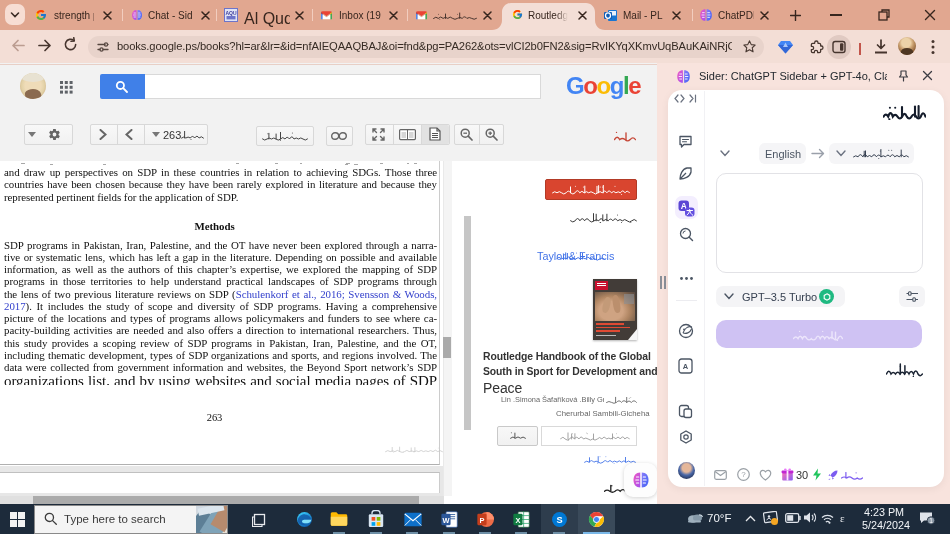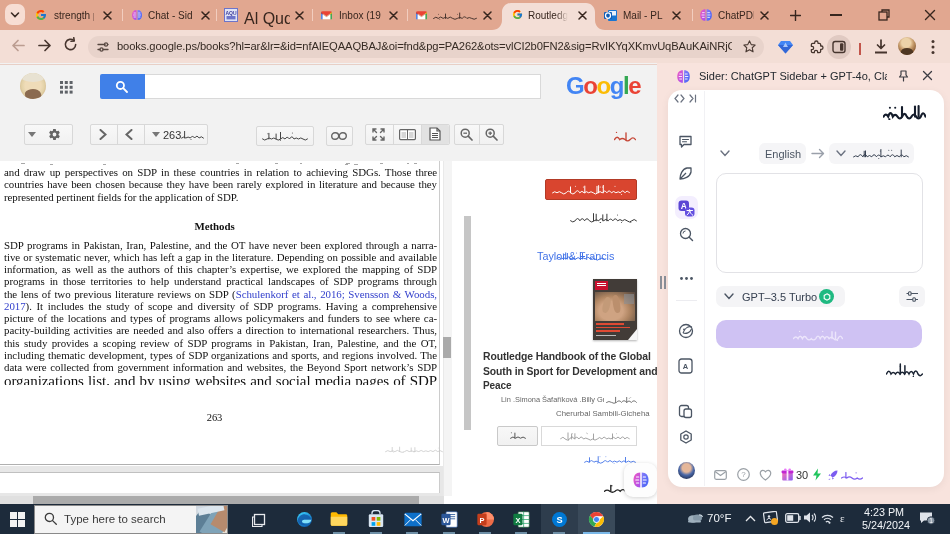--- a/index.html
+++ b/index.html
@@ -310,21 +310,21 @@
 <div class="abs" style="left:407px;top:163px;width:2px;height:1.1px;background:#a8a8a8"></div>
 <div class="abs" style="left:50px;top:164px;width:3px;height:1.1px;background:#a8a8a8"></div>
 <div class="abs" style="left:345px;top:164px;width:3px;height:1.1px;background:#a8a8a8"></div>
 <div class="abs" style="left:414px;top:163px;width:3px;height:1.1px;background:#a8a8a8"></div>
 <div class="abs" style="left:354px;top:164px;width:4px;height:1.1px;background:#a8a8a8"></div>
 <div style="font-family:'Liberation Serif',serif;font-size:10.9px;color:#111;letter-spacing:-0.05px;position:absolute;left:4px;width:433px;white-space:nowrap;text-align:justify;text-align-last:justify;white-space:normal;word-spacing:0.2px;height:12.2px;overflow:hidden;top:165.5px">and draw up perspectives on SDP in these countries in relation to achieving SDGs. Those three</div>
 <div style="font-family:'Liberation Serif',serif;font-size:10.9px;color:#111;letter-spacing:-0.05px;position:absolute;left:4px;width:433px;white-space:nowrap;text-align:justify;text-align-last:justify;white-space:normal;word-spacing:0.2px;height:12.2px;overflow:hidden;top:178.1px">countries have been chosen because they have been rarely explored in literature and because they</div>
 <div style="font-family:'Liberation Serif',serif;font-size:10.9px;color:#111;letter-spacing:-0.05px;position:absolute;left:4px;width:433px;white-space:nowrap;top:190.7px">represented pertinent fields for the application of SDP.</div>
 <div style="font-family:'Liberation Serif',serif;font-size:10.9px;color:#111;letter-spacing:-0.05px;position:absolute;left:4px;width:433px;white-space:nowrap;top:219.5px;text-align:center;font-weight:bold;width:421px">Methods</div>
 <div style="font-family:'Liberation Serif',serif;font-size:10.9px;color:#111;letter-spacing:-0.05px;position:absolute;left:4px;width:433px;white-space:nowrap;text-align:justify;text-align-last:justify;white-space:normal;word-spacing:0.2px;height:12.2px;overflow:hidden;top:238.5px">SDP programs in Pakistan, Iran, Palestine, and the OT have never been explored through a narra-</div>
-<div style="font-family:'Liberation Serif',serif;font-size:10.9px;color:#111;letter-spacing:-0.05px;position:absolute;left:4px;width:433px;white-space:nowrap;text-align:justify;text-align-last:justify;white-space:normal;word-spacing:0.2px;height:12.2px;overflow:hidden;top:250.8px">tive or systematic never, which has left a gap in the literature. Depending on possible and available</div>
+<div style="font-family:'Liberation Serif',serif;font-size:10.9px;color:#111;letter-spacing:-0.05px;position:absolute;left:4px;width:433px;white-space:nowrap;text-align:justify;text-align-last:justify;white-space:normal;word-spacing:0.2px;height:12.2px;overflow:hidden;top:250.8px">tive or systematic lens, which has left a gap in the literature. Depending on possible and available</div>
 <div style="font-family:'Liberation Serif',serif;font-size:10.9px;color:#111;letter-spacing:-0.05px;position:absolute;left:4px;width:433px;white-space:nowrap;text-align:justify;text-align-last:justify;white-space:normal;word-spacing:0.2px;height:12.2px;overflow:hidden;top:263.0px">information, as well as the authors of this chapter’s expertise, we explored the mapping of SDP</div>
 <div style="font-family:'Liberation Serif',serif;font-size:10.9px;color:#111;letter-spacing:-0.05px;position:absolute;left:4px;width:433px;white-space:nowrap;text-align:justify;text-align-last:justify;white-space:normal;word-spacing:0.2px;height:12.2px;overflow:hidden;top:275.2px">programs in those territories to help understand practical landscapes of SDP programs through</div>
 <div style="font-family:'Liberation Serif',serif;font-size:10.9px;color:#111;letter-spacing:-0.05px;position:absolute;left:4px;width:433px;white-space:nowrap;text-align:justify;text-align-last:justify;white-space:normal;word-spacing:0.2px;height:12.2px;overflow:hidden;top:287.5px">the lens of two previous literature reviews on SDP (<span style="color:#3340cc">Schulenkorf et al., 2016; Svensson &amp; Woods,</span></div>
 <div style="font-family:'Liberation Serif',serif;font-size:10.9px;color:#111;letter-spacing:-0.05px;position:absolute;left:4px;width:433px;white-space:nowrap;text-align:justify;text-align-last:justify;white-space:normal;word-spacing:0.2px;height:12.2px;overflow:hidden;top:299.8px"><span style="color:#3340cc">2017</span>). It includes the study of scope and diversity of SDP programs. Having a comprehensive</div>
 <div style="font-family:'Liberation Serif',serif;font-size:10.9px;color:#111;letter-spacing:-0.05px;position:absolute;left:4px;width:433px;white-space:nowrap;text-align:justify;text-align-last:justify;white-space:normal;word-spacing:0.2px;height:12.2px;overflow:hidden;top:312.0px">picture of the locations and types of programs allows policymakers and funders to see where ca-</div>
 <div style="font-family:'Liberation Serif',serif;font-size:10.9px;color:#111;letter-spacing:-0.05px;position:absolute;left:4px;width:433px;white-space:nowrap;text-align:justify;text-align-last:justify;white-space:normal;word-spacing:0.2px;height:12.2px;overflow:hidden;top:324.2px">pacity-building activities are needed and also offers a direction to international researchers. Thus,</div>
 <div style="font-family:'Liberation Serif',serif;font-size:10.9px;color:#111;letter-spacing:-0.05px;position:absolute;left:4px;width:433px;white-space:nowrap;text-align:justify;text-align-last:justify;white-space:normal;word-spacing:0.2px;height:12.2px;overflow:hidden;top:336.5px">this study provides a scoping review of SDP programs in Pakistan, Iran, Palestine, and the OT,</div>
 <div style="font-family:'Liberation Serif',serif;font-size:10.9px;color:#111;letter-spacing:-0.05px;position:absolute;left:4px;width:433px;white-space:nowrap;text-align:justify;text-align-last:justify;white-space:normal;word-spacing:0.2px;height:12.2px;overflow:hidden;top:348.8px">including thematic development, types of SDP organizations and sports, and regions involved. The</div>
 <div style="font-family:'Liberation Serif',serif;font-size:10.9px;color:#111;letter-spacing:-0.05px;position:absolute;left:4px;width:433px;white-space:nowrap;text-align:justify;text-align-last:justify;white-space:normal;word-spacing:0.2px;height:12.2px;overflow:hidden;top:361.0px">data were collected from government information and websites, the Beyond Sport network’s SDP</div>
 <div style="font-family:'Liberation Serif',serif;font-size:15px;color:#111;letter-spacing:-0.05px;position:absolute;left:4px;width:433px;white-space:nowrap;text-align:justify;text-align-last:justify;white-space:normal;word-spacing:0.2px;height:12.2px;overflow:hidden;top:373.2px">organizations list, and by using websites and social media pages of SDP organizations working in</div>
@@ -400,21 +400,21 @@
 <div style="position:absolute;left:10px;top:18px;width:7px;height:16px;background:#c39a78;border-radius:40%;transform:rotate(14deg)"></div>
 <div style="position:absolute;left:20px;top:16px;width:7px;height:18px;background:#bb8f6d;border-radius:40%;transform:rotate(-9deg)"></div>
 <div style="position:absolute;left:3px;top:44px;width:28px;height:1.8px;background:#e04a33"></div>
 <div style="position:absolute;left:3px;top:47.5px;width:34px;height:1.8px;background:#e04a33"></div>
 <div style="position:absolute;left:3px;top:51px;width:24px;height:1.8px;background:#e04a33"></div>
 <div style="position:absolute;left:3px;top:55.5px;width:20px;height:1px;background:#bbb"></div>
 <div style="position:absolute;right:0;bottom:0;width:0;height:0;border-left:9px solid transparent;border-bottom:11px solid #f6f6f6"></div>
 </div>
 <div style="position:absolute;font-size:10.4px;font-weight:bold;color:#333;left:483px;letter-spacing:-0.1px;white-space:nowrap;top:351px">Routledge Handbook of the Global</div>
 <div style="position:absolute;font-size:10.4px;font-weight:bold;color:#333;left:483px;letter-spacing:-0.1px;white-space:nowrap;top:365.5px">South in Sport for Development and</div>
-<div style="position:absolute;font-size:10px;font-weight:bold;color:#333;left:483px;letter-spacing:-0.1px;white-space:nowrap;top:380px">Peace</div>
+<div style="position:absolute;font-size:14px;font-weight:normal;color:#333;left:483px;letter-spacing:-0.1px;white-space:nowrap;top:380px">Peace</div>
 <div class="abs" style="left:501px;top:395px;width:103px;font-size:7.4px;color:#666;white-space:nowrap;overflow:hidden">Lin .Simona Šafaříková .Billy Graeff</div>
 <div style="position:absolute;left:606px;top:396px;width:31px;height:8px">
     <svg width="31" height="8" viewBox="0 0 31 8">
       <path d="M30.5,6.4 Q28.0,3.1 25.5,6.4 Q23.0,3.5 20.5,6.4 Q18.0,3.1 15.5,6.4 Q13.0,3.3 10.5,6.4 Q8.0,8.2 5.5,6.4 Q3.0,4.5 0.5,6.4" stroke="#666" stroke-width="0.9" fill="none" stroke-linecap="round"></path>
       <path d="M20.7,6.4 V1.4" stroke="#666" stroke-width="0.9" fill="none" stroke-linecap="round"></path>
       <path d="M9.6,6.4 V1.3" stroke="#666" stroke-width="0.9" fill="none" stroke-linecap="round"></path>
       <circle cx="24.8" cy="1.6" r="0.45" fill="#666"></circle>
       <circle cx="23.2" cy="2.2" r="0.45" fill="#666"></circle>
     </svg>
   </div>

